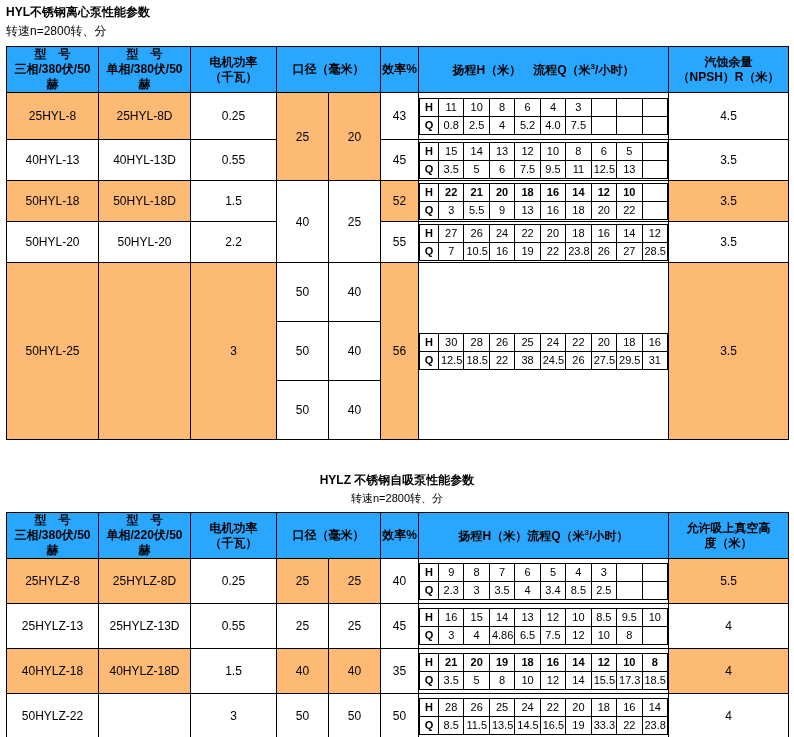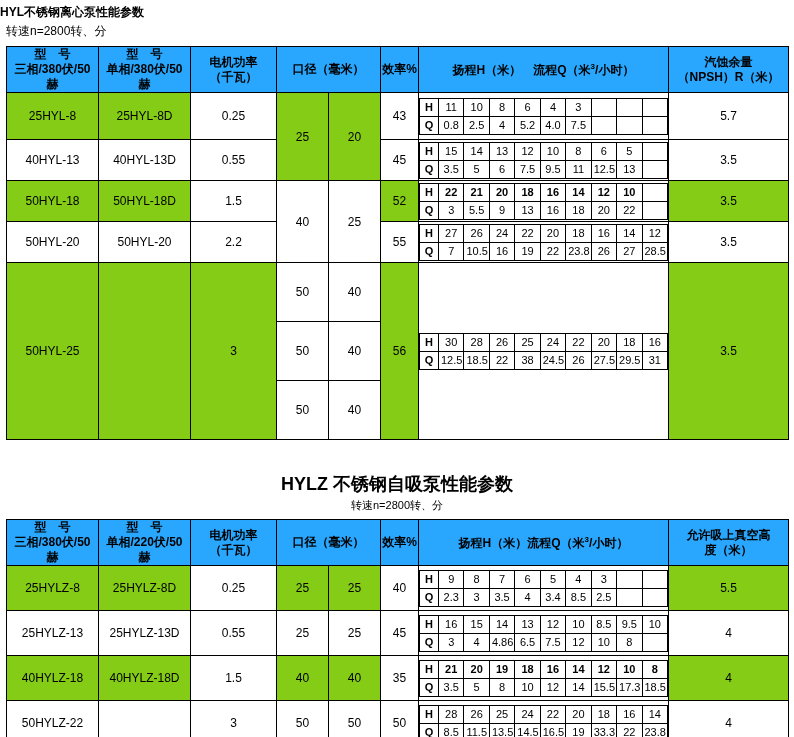--- a/index.html
+++ b/index.html
@@ -1,34 +1,34 @@
 <!DOCTYPE html>
 <html><head>
 <meta charset="utf-8">
 <style>
   html,body{margin:0;padding:0;background:#ffffff;}
   body{width:794px;font-family:"Liberation Sans","DejaVu Sans",sans-serif;font-size:12px;color:#000;}
   .page{width:794px;position:relative;}
-  .title1{font-size:12px;font-weight:bold;padding:4px 6px 0 0;}
+  .title1{font-size:12px;font-weight:bold;padding:4px 6px 0 6px;}
   .subtitle1{font-size:12px;padding:2px 6px 6px 6px;}
   table{border-collapse:collapse;}
   .main{width:782px;margin:0 6px;table-layout:fixed;padding-left:16px;}
   .main td,.main th{border:1px solid #000;padding:0;text-align:center;vertical-align:middle;font-size:12px;}
   .hdr{background:#29a7ff;font-weight:bold;line-height:1.25;padding:3px 2px;}
-  .orange{background:#84cc16;}
+  .orange{background:#fdba74;}
   .white{background:#ffffff;}
   .cellpad{padding:6px 2px;}
   .inner{width:100%;border-collapse:collapse;table-layout:fixed;}
   .inner td{border:1px solid #000;font-size:11px;padding:1px 2px;text-align:center;white-space:nowrap;}
   .inner td.lbl{width:14px;font-weight:bold;}
   .inner tr td{height:15px;}
   .hq-wrap{padding:3px 2px;}
   .hq-wrap .inner td{border:1px solid #000;}
   .bold-or{font-weight:bold;color:#000;}
-  .title2{text-align:center;font-size:18px;font-weight:bold;padding:6px 0 2px 0;}
+  .title2{text-align:center;font-size:12px;font-weight:bold;padding:6px 0 2px 0;}
   .subtitle2{text-align:center;font-size:11px;padding:0 0 6px 0;}
   .spacer{height:26px;}
   .sup{font-size:8px;vertical-align:super;}
 </style>
 </head>
 <body>
 
 <div class="page">
 
   <div class="title1">HYL不锈钢离心泵性能参数</div>
@@ -106,21 +106,21 @@
             <td>5.2</td>
             <td>4.0</td>
             <td>7.5</td>
             <td></td>
             <td></td>
             <td></td>
           </tr>
         </tbody>
             </table>
       </td>
-      <td class="white">5.7</td>
+      <td class="white">4.5</td>
     </tr>
 
     <tr>
       <td class="white cellpad" style="height:40px">40HYL-13</td>
       <td class="white cellpad">40HYL-13D</td>
       <td class="white cellpad">0.55</td>
       <td class="white">45</td>
       <td class="white hq-wrap">
         <table class="inner">
           <tbody>

